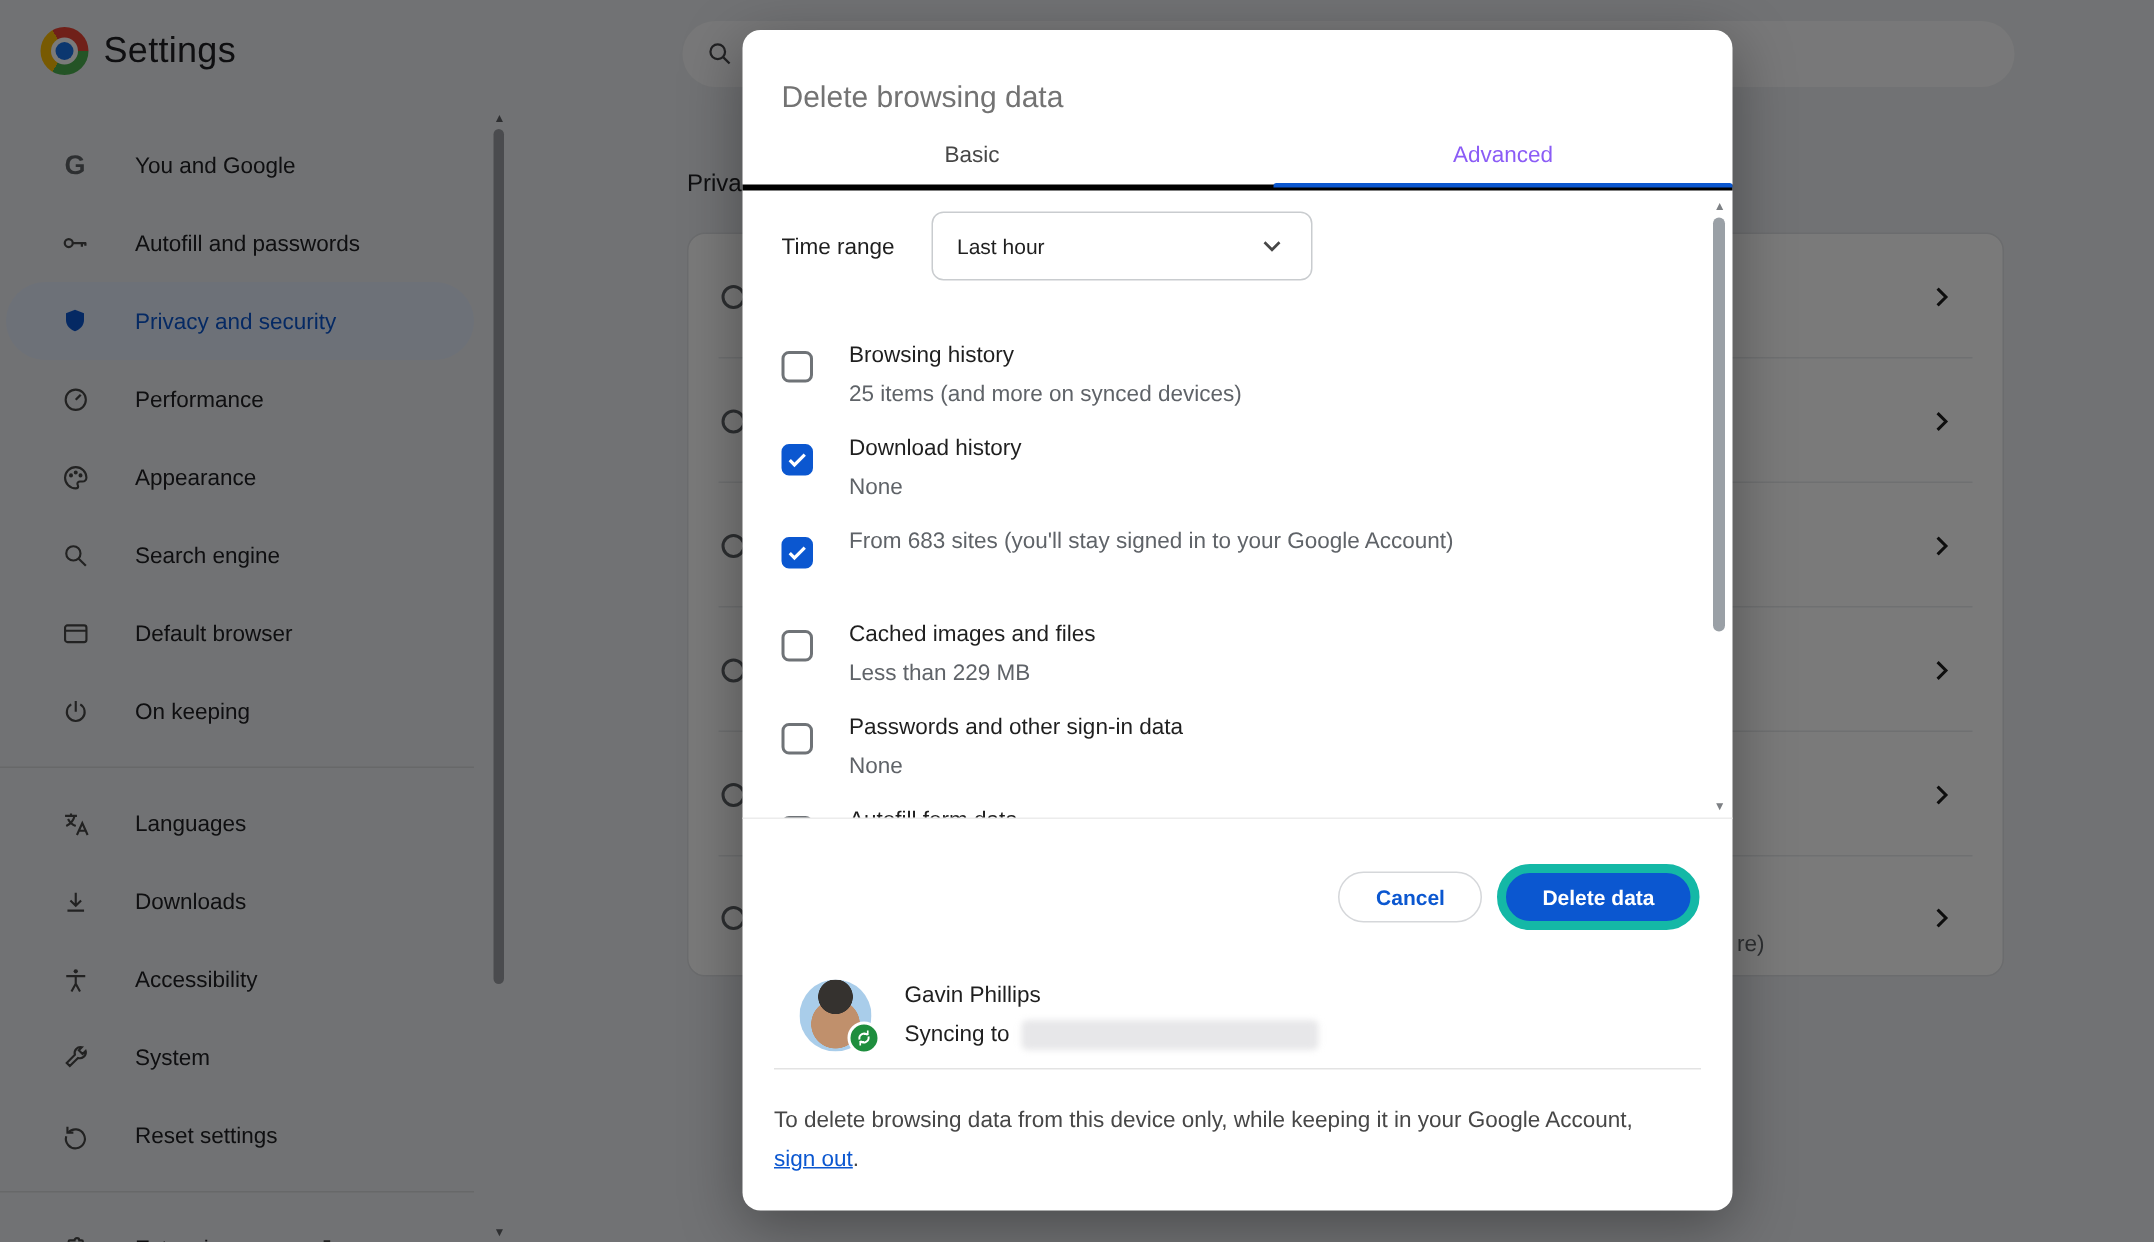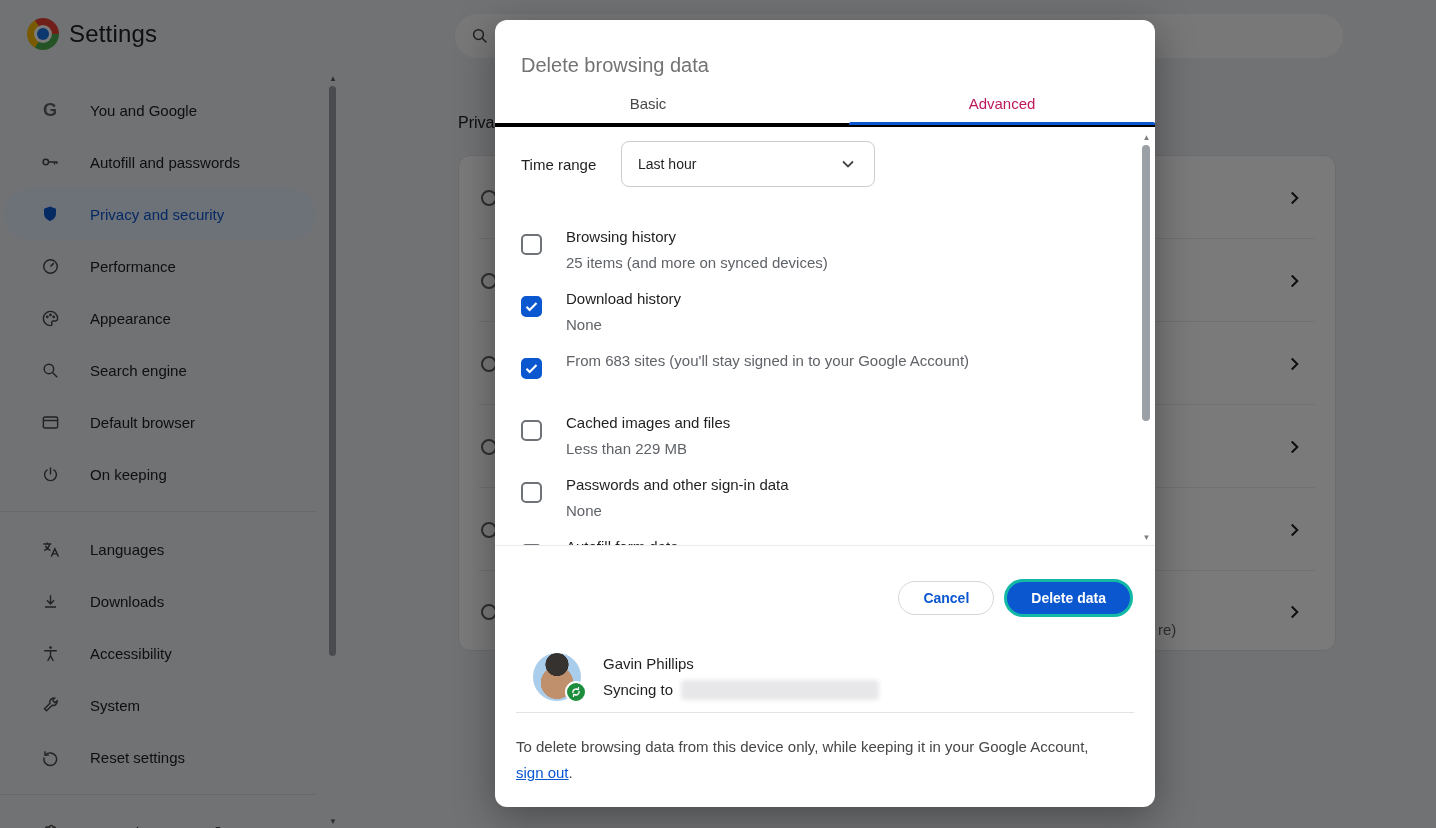--- a/index.html
+++ b/index.html
@@ -54,21 +54,21 @@
   
   .scrim { position:absolute; inset:0; background:rgba(0,0,0,0.52); z-index:10; }
 
   
   .dialog { position:absolute; left:495px; top:20px; width:660px; height:787px; background:#fff;
     border-radius:12px; z-index:20; box-shadow:0 10px 40px rgba(0,0,0,.35); }
   .dlg-title { position:absolute; left:26px; top:34px; font-size:20px; color:#737373;text-align:right; }
   .tabs { position:absolute; left:0; top:63px; width:100%; height:44px; display:flex; border-bottom:4px solid #000000;gap:48px; }
   .tab { flex:1 1 50%; display:flex; align-items:center; justify-content:center; font-size:15px; font-weight:500;
     color:#474747; position:relative; cursor:pointer; }
-  .tab.active { color:#be185d; }
+  .tab.active { color:#8b5cf6; }
   .tab.active::after { content:""; position:absolute; left:0; right:0; bottom:-2px; height:3px; background:#0b57d0; border-radius:2px 2px 0 0; }
 
   .scrollzone { position:absolute; left:0; top:108px; width:100%; height:418px; overflow:hidden; border-bottom:1px solid #ececec; }
   .tr-row { position:absolute; left:26px; top:13px; display:flex; align-items:center; }
   .tr-label { font-size:15px; color:#1f1f1f; width:100px; }
   .tr-select { width:254px; height:46px; border:1px solid #c9cccf; border-radius:8px; display:flex; align-items:center;
     justify-content:space-between; padding:0 20px 0 16px; cursor:pointer; background:#fff; }
   .tr-select .val { font-size:14px; color:#1f1f1f; }
   .tr-select .caret { color:#474747; display:flex; }
 
@@ -83,21 +83,21 @@
 
   
   .dlg-scrollbar { position:absolute; right:2px; top:110px; width:13px; height:416px; z-index:5; }
   .dlg-scrollbar .arr { position:absolute; left:1px; width:11px; text-align:center; font-size:8px; color:#7d8084; }
   .dlg-scrollbar .thumb { position:absolute; left:2px; top:15px; width:8px; height:276px; border-radius:5px; background:#9aa0a6; }
 
   .btn-row { position:absolute; right:22px; top:546px; height:64px; display:flex; align-items:center; gap:10px; }
   .btn { height:32px; border-radius:22px; display:flex; align-items:center; justify-content:center;
     font-size:14px; font-weight:600; cursor:pointer; padding:16px 24px; }
   .btn-cancel { background:#fff; border:1px solid #d5d7da; color:#0b57d0; }
-  .btn-primary { background:#0b57d0; border:3px solid #14b8a6; color:#fff; }
+  .btn-primary { background:#0b57d0; border:6px solid #14b8a6; color:#fff; }
 
   .account { position:absolute; left:38px; right:26px; top:622px; height:70px; display:flex; align-items:center; gap:22px; }
   .avatar { width:48px; height:48px; border-radius:50%; position:relative; flex:0 0 48px;
     background:
       radial-gradient(circle at 50% 24%, #35322f 0 26%, rgba(0,0,0,0) 27%),
       radial-gradient(circle at 50% 62%, #c0906c 0 42%, #a9cdea 43%);
   }
   .sync-badge { position:absolute; right:-6px; bottom:-2px; width:22px; height:22px; border-radius:50%;
     background:#1e8e3e; border:2px solid #fff; display:flex; align-items:center; justify-content:center; color:#fff; }
   .acct-name { font-size:15px; color:#1f1f1f; line-height:26px; }

